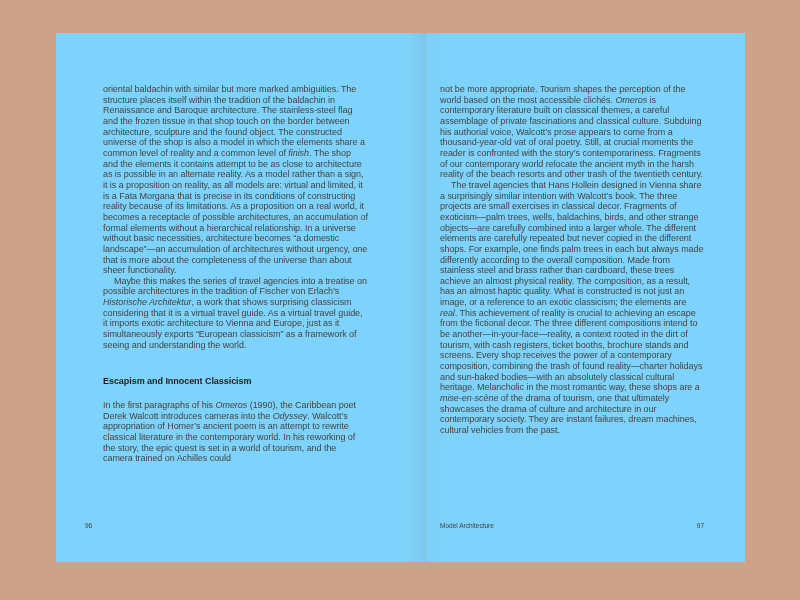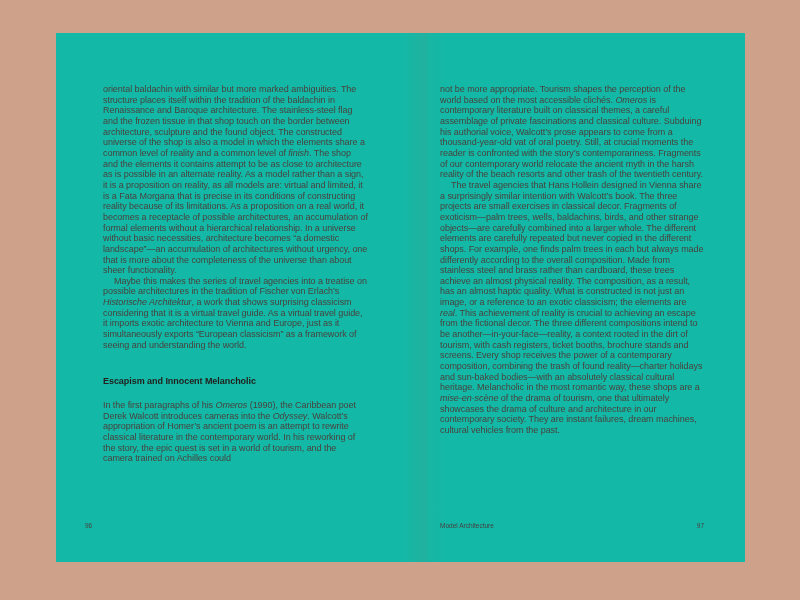--- a/index.html
+++ b/index.html
@@ -85,26 +85,26 @@
     display: flex;
     justify-content: space-between;
     font-size: 6.5px;
     line-height: 8px;
   }
 </style>
 </head>
 <body style="background: rgb(206, 162, 138);">
 
 <div class="backdrop">
-  <div class="book" style="background: #14b8a6;">
+  <div class="book" style="background: #7dd3fc;">
 
     <div class="page-content page-content-left" style="color: rgb(72, 66, 61);">
         <p class="para"><span>oriental baldachin with similar but more marked ambiguities. The structure places itself within the tradition of the baldachin in Renaissance and Baroque architecture. The stainless-steel flag and the frozen tissue in that shop touch on the border between architecture, sculpture and the found object. The constructed universe of the shop is also a model in which the elements share a common level of reality and a common level of </span><em>finish</em><span>. The shop and the elements it contains attempt to be as close to architecture as is possible in an alternate reality. As a model rather than a sign, it is a proposition on reality, as all models are: virtual and limited, it is a Fata Morgana that is precise in its conditions of constructing reality because of its limitations. As a proposition on a real world, it becomes a receptacle of possible architectures, an accumulation of formal elements without a hierarchical relationship. In a universe without basic necessities, architecture becomes “a domestic landscape”—an accumulation of architectures without urgency, one that is more about the completeness of the universe than about sheer functionality.</span></p>
         <p class="para indent"><span>Maybe this makes the series of travel agencies into a treatise on possible architectures in the tradition of Fischer von Erlach’s </span><em>Historische Architektur</em><span>, a work that shows surprising classicism considering that it is a virtual travel guide. As a virtual travel guide, it imports exotic architecture to Vienna and Europe, just as it simultaneously exports “European classicism” as a framework of seeing and understanding the world.</span></p>
-        <h2 class="heading" style="color: rgb(33, 30, 27);"><span>Escapism and Innocent Melancholic</span></h2>
+        <h2 class="heading" style="color: rgb(33, 30, 27);"><span>Escapism and Innocent Classicism</span></h2>
         <p class="para"><span>In the first paragraphs of his </span><em>Omeros</em><span> (1990), the Caribbean poet Derek Walcott introduces cameras into the </span><em>Odyssey</em><span>. Walcott’s appropriation of Homer’s ancient poem is an attempt to rewrite classical literature in the contemporary world. In his reworking of the story, the epic quest is set in a world of tourism, and the camera trained on Achilles could</span></p>
       </div>
 
     <div class="page-content page-content-right" style="color: rgb(72, 66, 61);">
         <p class="para"><span>not be more appropriate. Tourism shapes the perception of the world based on the most accessible clichés. </span><em>Omeros</em><span> is contemporary literature built on classical themes, a careful assemblage of private fascinations and classical culture. Subduing his authorial voice, Walcott’s prose appears to come from a thousand-year-old vat of oral poetry. Still, at crucial moments the reader is confronted with the story’s contemporariness. Fragments of our contemporary world relocate the ancient myth in the harsh reality of the beach resorts and other trash of the twentieth century.</span></p>
         <p class="para indent"><span>The travel agencies that Hans Hollein designed in Vienna share a surprisingly similar intention with Walcott’s book. The three projects are small exercises in classical decor. Fragments of exoticism—palm trees, wells, baldachins, birds, and other strange objects—are carefully combined into a larger whole. The different elements are carefully repeated but never copied in the different shops. For example, one finds palm trees in each but always made differently according to the overall composition. Made from stainless steel and brass rather than cardboard, these trees achieve an almost physical reality. The composition, as a result, has an almost haptic quality. What is constructed is not just an image, or a reference to an exotic classicism; the elements are </span><em>real</em><span>. This achievement of reality is crucial to achieving an escape from the fictional decor. The three different compositions intend to be another—in-your-face—reality, a context rooted in the dirt of tourism, with cash registers, ticket booths, brochure stands and screens. Every shop receives the power of a contemporary composition, combining the trash of found reality—charter holidays and sun-baked bodies—with an absolutely classical cultural heritage. Melancholic in the most romantic way, these shops are a </span><em>mise-en-scène</em><span> of the drama of tourism, one that ultimately showcases the drama of culture and architecture in our contemporary society. They are instant failures, dream machines, cultural vehicles from the past.</span></p>
       </div>
 
     <div class="folio-left" style="color: rgb(68, 64, 64);">96</div>
 

